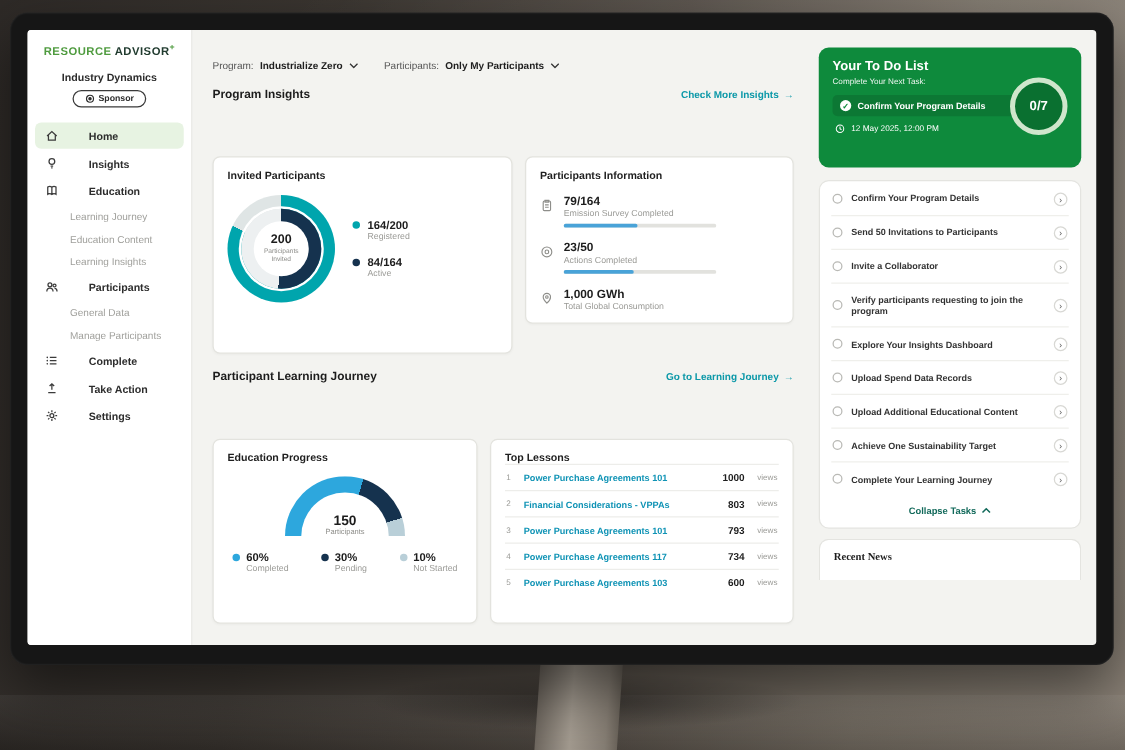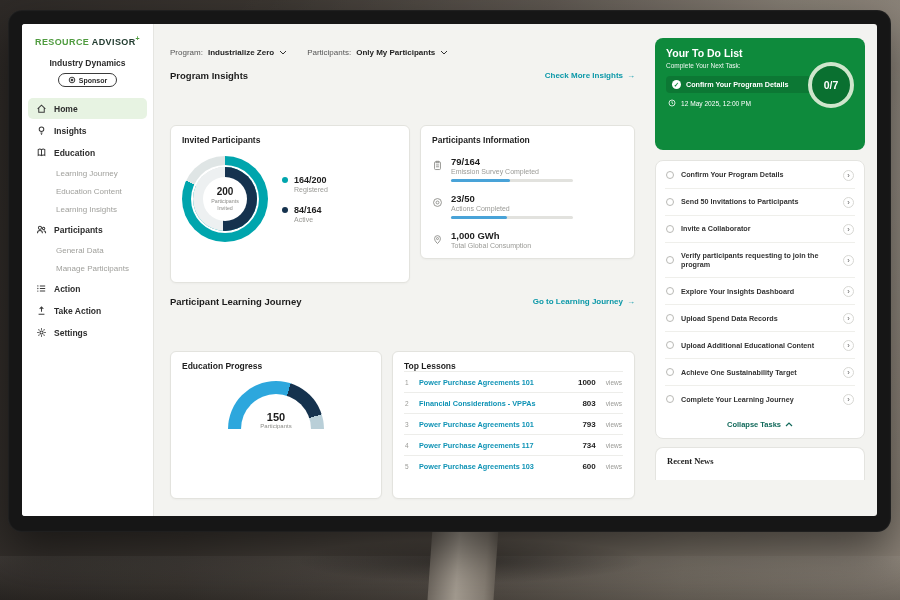--- a/index.html
+++ b/index.html
@@ -22,21 +22,21 @@
   
   .sidebar{ width:132px; background:#ffffff; border-right:1px solid #e5e5e1; padding-top:11px; flex-shrink:0; }
   .logo{ padding:0 0 0 13px; font-size:9px; font-weight:700; letter-spacing:0.4px; }
   .logo .p1{ color:#4f9b3f; } .logo .p2{ color:#223c30; } .logo .plus{ color:#4f9b3f; font-size:7px; vertical-align:super; }
   .org{ text-align:center; margin-top:11px; }
   .org-name{ font-size:8.5px; font-weight:700; color:#2c2c2c; }
   .badge{ display:inline-flex; align-items:center; gap:3px; margin-top:5px; border:1px solid #3a3a3a;
     border-radius:9px; padding:2px 9px; font-size:7px; font-weight:600; color:#2c2c2c; background:#fff; }
   .badge svg{ display:block; }
   .nav{ margin-top:10px; }
-  .nav-item{ display:flex; align-items:center; gap:7px; margin:1px 6px; padding:5px 8px; border-radius:5px;
+  .nav-item{ display:flex; align-items:center; gap:24px; margin:1px 6px; padding:5px 8px; border-radius:5px;
     font-size:8.5px; font-weight:700; color:#2d2d2d; cursor:pointer; }
   .nav-item.active{ background:#e7f3e2; }
   .nav-item .nav-icon{ width:11px; height:11px; color:#3b3b3b; display:flex; align-items:center; justify-content:center; }
   .nav-item.sub{ padding-left:28px; font-weight:400; color:#a0a09c; font-size:8px; margin-top:0; margin-bottom:0; padding-top:4.5px; padding-bottom:4.5px; }
 
   
   .main{ flex:1; min-width:0; padding:14px 12px 0 16px; }
   .welcome{ font-size:16.5px; font-weight:700; color:#1b1b1b; letter-spacing:0.2px; }
   .filters{ display:flex; align-items:center; gap:20px; margin-top:10px; }
   .filter{ display:flex; align-items:center; gap:5px; font-size:8px; color:#555; cursor:pointer; }
@@ -91,21 +91,21 @@
   .card-lessons{ flex:1; height:148px; padding-bottom:4px; }
   .lesson-row{ display:flex; align-items:center; gap:7px; padding:5.5px 1px; border-top:1px solid #ededea; }
   .lesson-row:first-of-type{ border-top:none; margin-top:5px; }
   .rank{ font-size:6.5px; color:#9a9a96; width:7px; }
   .lesson-title{ flex:1; font-size:7.3px; font-weight:700; color:#0f93b5; cursor:pointer; }
   .views{ font-size:8px; font-weight:700; color:#1d1d1d; }
   .views-suffix{ font-size:6.5px; color:#9a9a96; margin-left:3px; font-weight:400; }
 
   
   .panel{ width:230px; flex-shrink:0; padding:14px 12px 0 8px; display:flex; flex-direction:column; }
-  .todo-card{ position:relative; background:#0e8a3c; border-radius:8px; padding:9px 11px; color:#fff; height:112px; }
+  .todo-card{ position:relative; background:#0e8a3c; border-radius:8px; padding:9px 11px; color:#fff; height:96px; }
   .todo-title{ font-size:10.5px; font-weight:700; }
   .todo-sub{ font-size:6.5px; opacity:0.92; margin-top:3px; }
   .todo-next{ display:flex; align-items:center; gap:5px; margin-top:7px; background:rgba(0,0,0,0.13);
     border-radius:4px; padding:4px 6px; width:150px; }
   .todo-next-label{ font-size:7.2px; font-weight:700; }
   .check-circle{ width:9px; height:9px; border-radius:50%; background:#fff; color:#0e8a3c; font-size:6.5px;
     display:flex; align-items:center; justify-content:center; flex-shrink:0; font-weight:700; }
   .todo-date{ display:flex; align-items:center; gap:5px; margin-top:6px; padding-left:2px; font-size:6.6px; }
   .todo-ring{ position:absolute; right:11px; top:24px; width:46px; height:46px; border-radius:50%;
     border:4px solid #cfe6cc; background:#0a7030; display:flex; align-items:center; justify-content:center; }
@@ -201,21 +201,21 @@
           </div>
           <div class="nav-item">
             <span class="nav-icon">
                 <svg width="11" height="11" viewBox="0 0 12 12" fill="none" stroke="currentColor" stroke-width="1.1">
                   <path d="M4.2 3.2 H10 M4.2 6 H10 M4.2 8.8 H10"></path>
                   <circle cx="2" cy="3.2" r="0.7" fill="currentColor" stroke="none"></circle>
                   <circle cx="2" cy="6" r="0.7" fill="currentColor" stroke="none"></circle>
                   <circle cx="2" cy="8.8" r="0.7" fill="currentColor" stroke="none"></circle>
                 </svg>
               </span>
-            <span class="nav-label">Action</span>
+            <span class="nav-label">Complete</span>
           </div>
           <div class="nav-item">
             <span class="nav-icon">
                 <svg width="11" height="11" viewBox="0 0 12 12" fill="none" stroke="currentColor" stroke-width="1.1">
                   <path d="M2.8 10 H9.2 M6 2.4 V7.4 M4 4.2 L6 2.2 L8 4.2"></path>
                 </svg>
               </span>
             <span class="nav-label">Take Action</span>
           </div>
           <div class="nav-item">
@@ -343,20 +343,43 @@
           <div class="card card-edu">
             <div class="card-title">Education Progress</div>
             <div class="gauge">
               <div class="gauge-arc" style="background: conic-gradient(from 270deg, rgb(45, 167, 221) 0deg, rgb(45, 167, 221) 108deg, rgb(21, 50, 78) 108deg, rgb(21, 50, 78) 162deg, rgb(185, 207, 216) 162deg, rgb(185, 207, 216) 180deg, transparent 180deg, transparent 360deg);"></div>
               <div class="gauge-hole"></div>
               <div class="gauge-text">
                 <div class="gv">150</div>
                 <div class="gl">Participants</div>
               </div>
             </div>
+            <div class="edu-legend">
+              <div class="edu-leg-item">
+                <span class="dot dot-blue"></span>
+                <span>
+                  <div class="leg-val">60%</div>
+                  <div class="leg-lab">Completed</div>
+                </span>
+              </div>
+              <div class="edu-leg-item">
+                <span class="dot dot-navy"></span>
+                <span>
+                  <div class="leg-val">30%</div>
+                  <div class="leg-lab">Pending</div>
+                </span>
+              </div>
+              <div class="edu-leg-item">
+                <span class="dot dot-light"></span>
+                <span>
+                  <div class="leg-val">10%</div>
+                  <div class="leg-lab">Not Started</div>
+                </span>
+              </div>
+            </div>
           </div>
 
           <div class="card card-lessons">
             <div class="card-title">Top Lessons</div>
             <div class="lesson-row">
               <span class="rank">1</span>
               <span class="lesson-title">Power Purchase Agreements 101</span>
               <span class="views">1000</span>
               <span class="views-suffix">views</span>
             </div>

